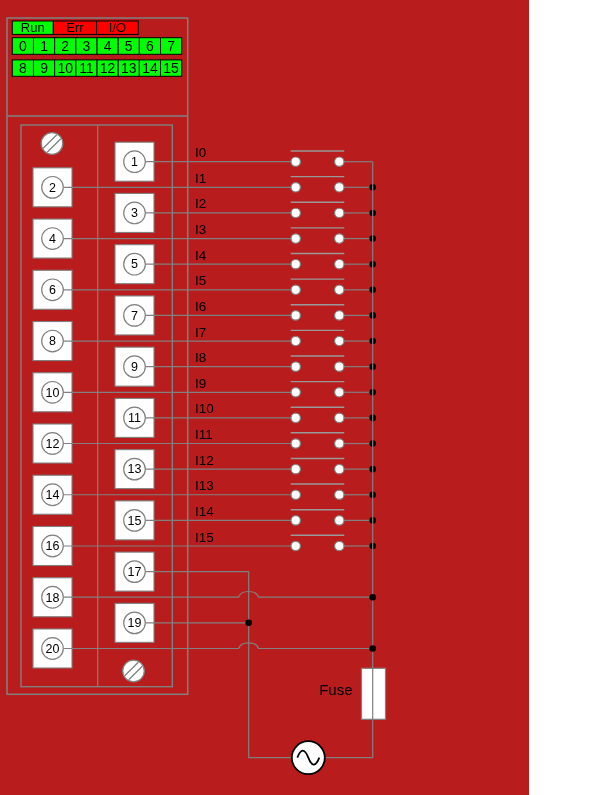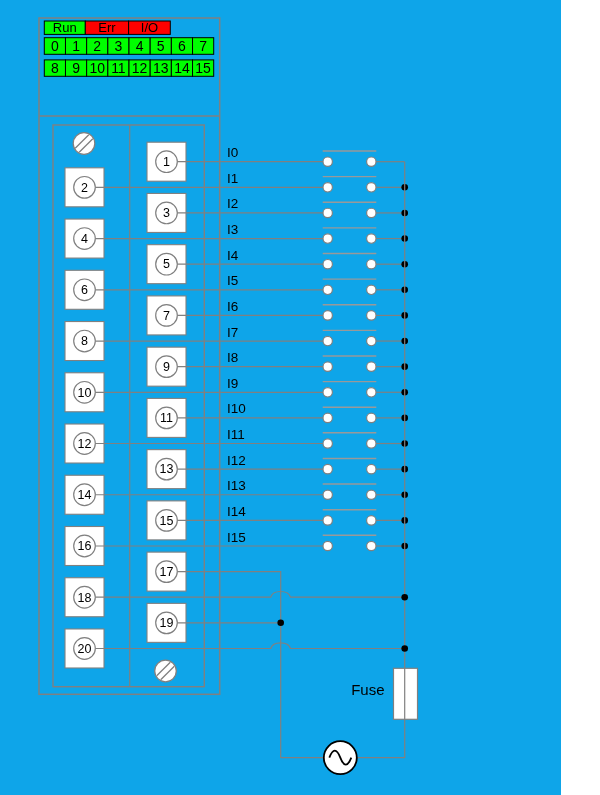--- a/index.html
+++ b/index.html
@@ -1,23 +1,22 @@
 <!DOCTYPE html>
 <html><head>
 <meta charset="utf-8">
 <style>
   html, body { margin: 0; padding: 0; background: #ffffff; }
   #canvas {
     position: relative;
     width: 529px;
     height: 795px;
-    background: #0ea5e9;
+    background: #b91c1c;
     font-family: "Liberation Sans", sans-serif;
     overflow: hidden;
-    padding-left: 32px;
   }
   svg text {
     font-family: "Liberation Sans", sans-serif;
     fill: #000000;
   }
   .led-label   { font-size: 13px; }
   .num-label   { font-size: 14px; }
   .term-label  { font-size: 12.5px; }
   .input-label { font-size: 13.5px; }
   .fuse-label  { font-size: 15px; }

